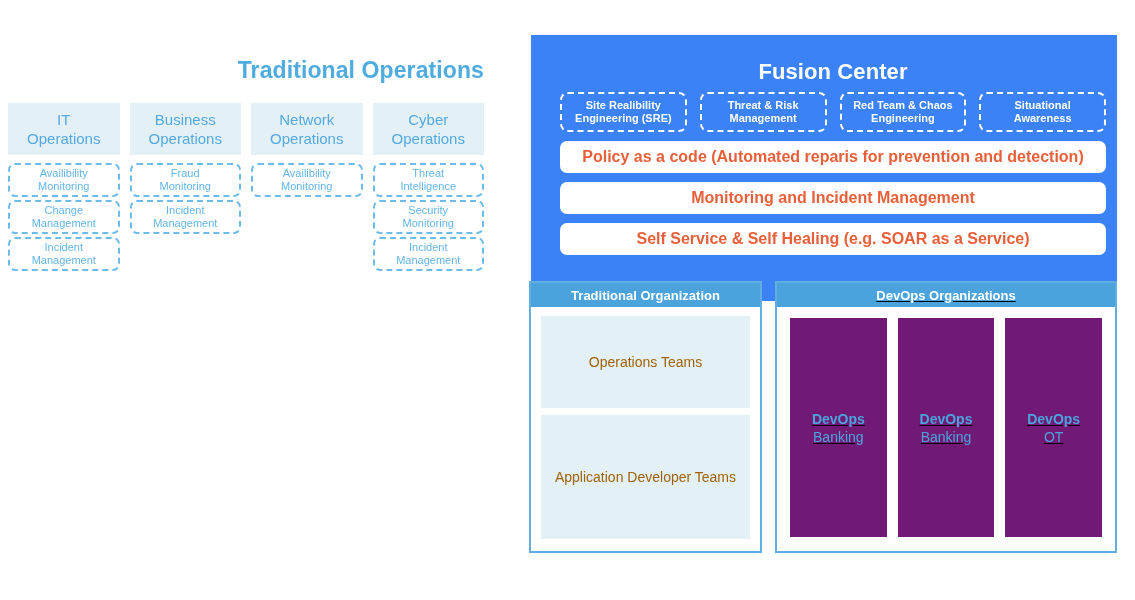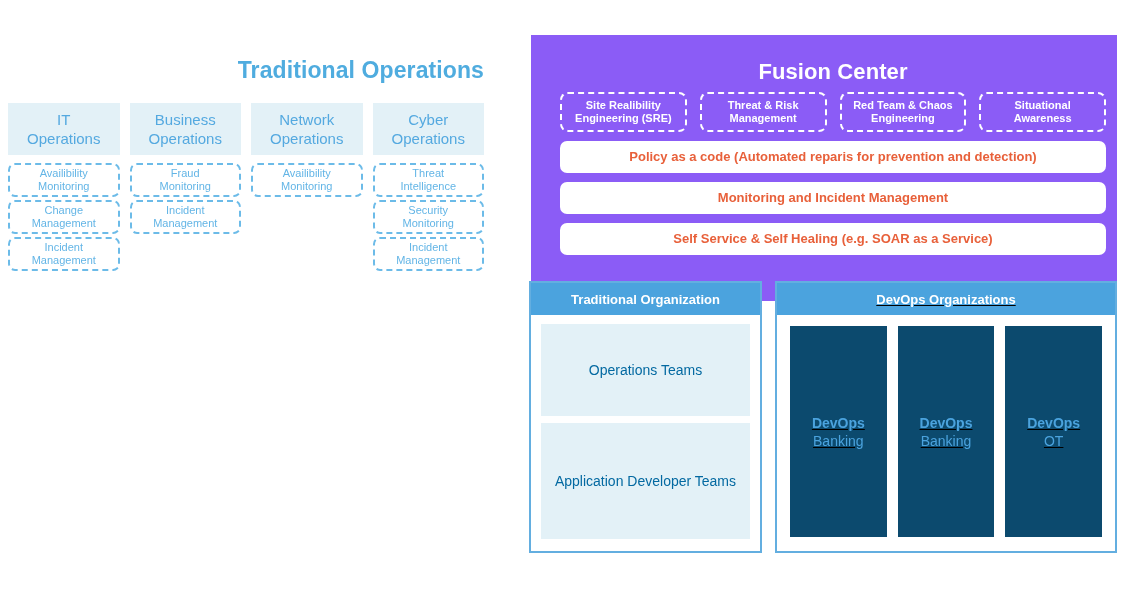--- a/index.html
+++ b/index.html
@@ -68,21 +68,21 @@
     box-sizing: border-box;
   }
 
   
   #fusion-center {
     position: absolute;
     left: 531px;
     top: 35px;
     width: 586px;
     height: 266px;
-    background: #8b5cf6;
+    background: #3b82f6;
     box-sizing: border-box;
     padding: 6px 11px 11px 29px;
   }
   #fusion-center-title {
     text-align: center;
     color: #ffffff;
     font-size: 22px;
     line-height: 32px;
     letter-spacing: .1px;
     margin-bottom: 4px;
@@ -110,21 +110,21 @@
   }
   .fusion-bar {
     background: #ffffff;
     border-radius: 7px;
     height: 32px;
     display: flex;
     align-items: center;
     justify-content: center;
     text-align: center;
     color: #e8603a;
-    font-size: 13px;
+    font-size: 16px;
     font-weight: bold;
     margin-bottom: 9px;
   }
   .fusion-bar:last-child { margin-bottom: 0; }
 
   
   .org-panel {
     position: absolute;
     top: 281px;
     height: 272px;
@@ -135,21 +135,21 @@
     flex-direction: column;
   }
   #traditional-org-panel { left: 529px; width: 233px; }
   #devops-org-panel      { left: 775px; width: 342px; text-decoration: underline; }
 
   .org-panel-header {
     background: #4ba3de;
     color: #ffffff;
     font-size: 13px;
     font-weight: bold;
-    height: 32px;
+    height: 24px;
     display: flex;
     align-items: center;
     justify-content: center;
     text-align: left;
     flex: 0 0 auto;
   }
   .org-panel-body {
     flex: 1 1 auto;
     display: flex;
     box-sizing: border-box;
@@ -163,29 +163,29 @@
     flex-direction: row;
     padding: 11px 13px 14px 13px;
     gap: 11px;
   }
   .org-box {
     background: #e3f1f7;
     display: flex;
     align-items: center;
     justify-content: center;
     text-align: center;
-    color: #0369a1;
+    color: #a16207;
     font-size: 14px;
     line-height: 19px;
   }
   #traditional-org-body .org-box:nth-child(1) { flex: 0 0 92px; }
   #traditional-org-body .org-box:nth-child(2) { flex: 1 1 auto; }
   .devops-box {
     flex: 1 1 0;
-    background: #0c4a6e;
+    background: #701a75;
     display: flex;
     align-items: center;
     justify-content: center;
     text-align: center;
     color: #4ba3de;
     font-size: 14px;
     line-height: 18px;
   }
   .devops-box .strong { font-weight: bold; display: block; }
   .devops-box .light  { font-weight: normal; display: block; }

